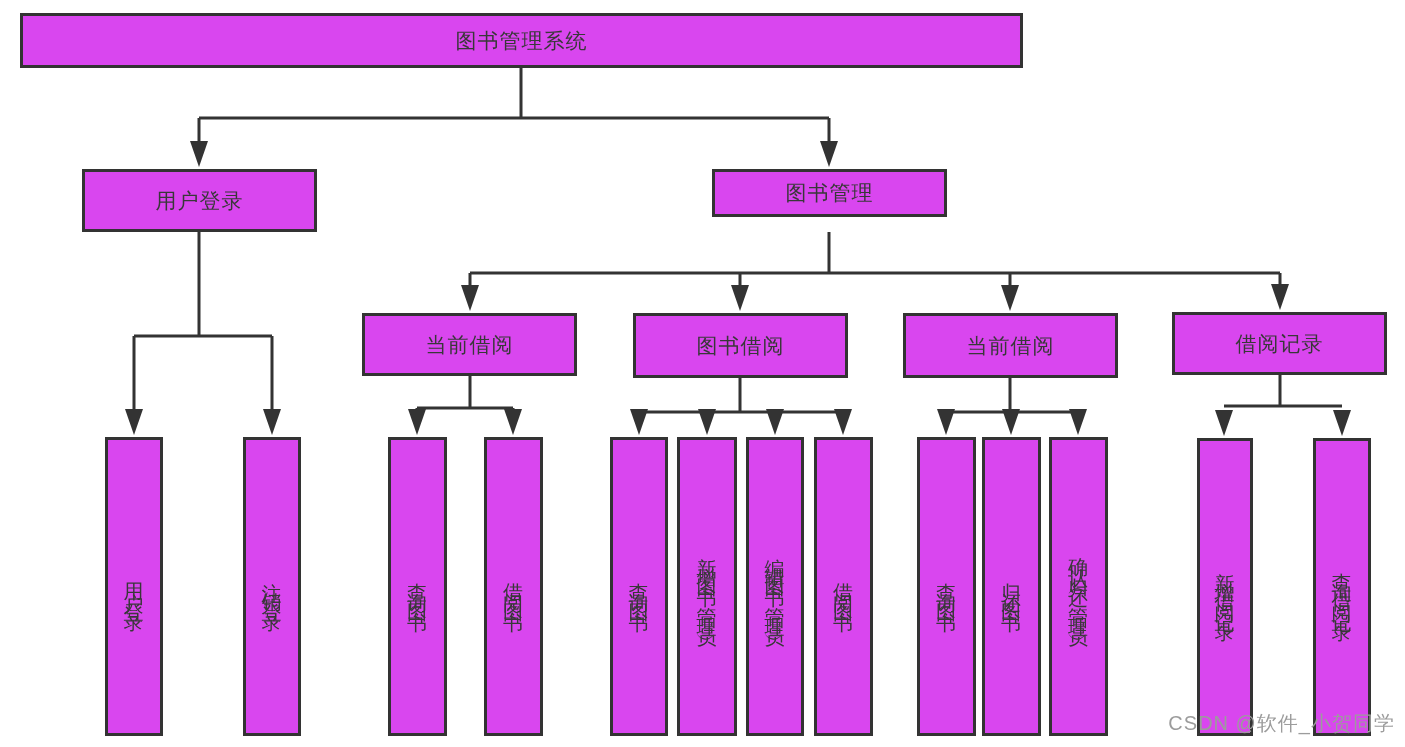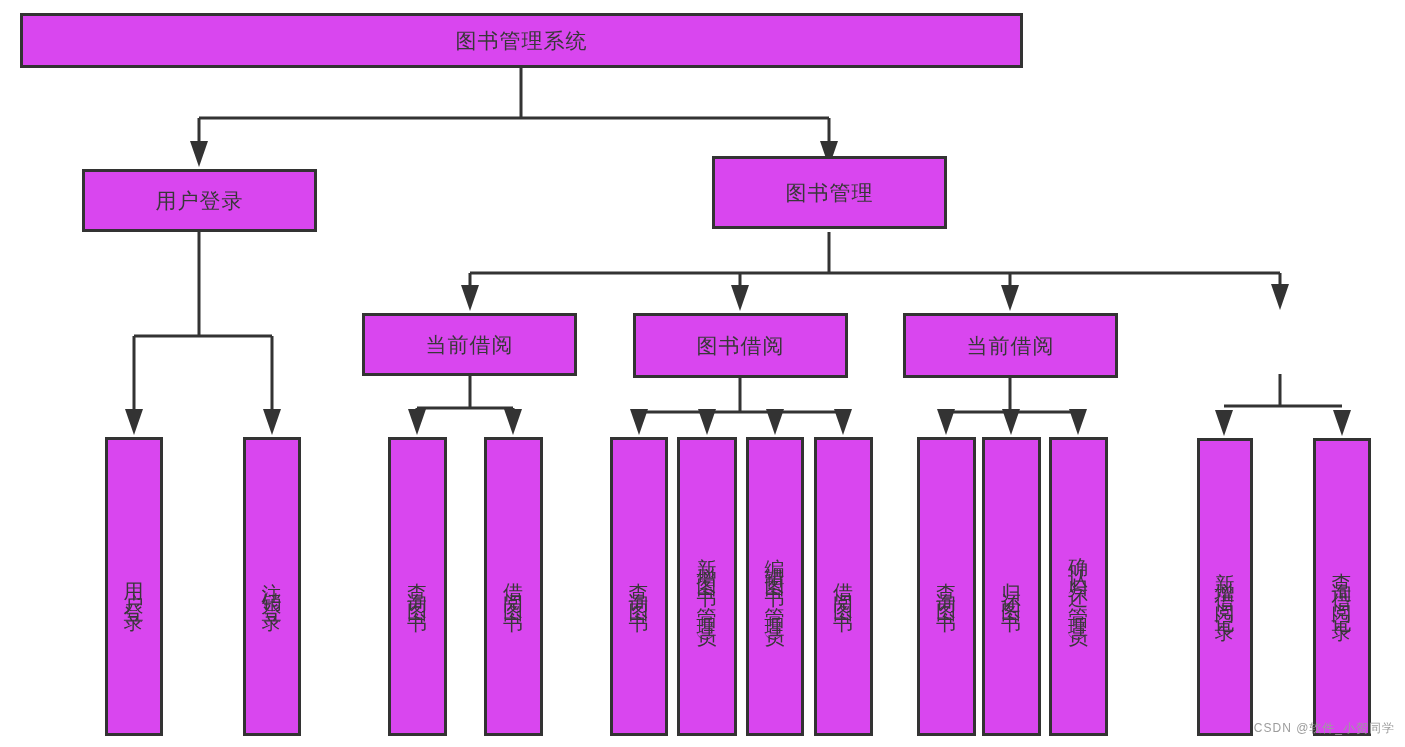--- a/index.html
+++ b/index.html
@@ -38,21 +38,21 @@
   .node-v{
     writing-mode:vertical-rl;
     text-orientation:mixed;
     font-size:20px;
     line-height:1;
     letter-spacing:10px;
   }
   .watermark{
     position:absolute;
     right:10px;bottom:10px;
-    font-size:12px;
+    font-size:20px;
     color:var(--watermark);
     letter-spacing:1px;
     white-space:nowrap;
   }
 </style>
 </head>
 <body>
 
 <div class="canvas">
 
@@ -97,25 +97,26 @@
       <polygon points="1002,409 1020,409 1011,435"></polygon>
       <polygon points="1069,409 1087,409 1078,435"></polygon>
       <polygon points="1215,410 1233,410 1224,436"></polygon>
       <polygon points="1333,410 1351,410 1342,436"></polygon>
     </g>
   </svg>
 
   <div class="node node-h" style="left:20px;top:13px;width:1003px;height:55px">图书管理系统</div>
 
   <div class="node node-h" style="left:82px;top:169px;width:235px;height:63px">用户登录</div>
-  <div class="node node-h" style="left:712px;top:156px;width:235px;height:73px">图书管理</div>
+  <div class="node node-h" style="left:712px;top:169px;width:235px;height:48px">图书管理</div>
 
   <div class="node node-h" style="left:362px;top:313px;width:215px;height:63px">当前借阅</div>
   <div class="node node-h" style="left:633px;top:313px;width:215px;height:65px">图书借阅</div>
   <div class="node node-h" style="left:903px;top:313px;width:215px;height:65px">当前借阅</div>
+  <div class="node node-h" style="left:1172px;top:312px;width:215px;height:63px">借阅记录</div>
 
   <div class="node node-v" style="left:105px;top:437px;width:58px;height:299px">用户登录</div>
   <div class="node node-v" style="left:243px;top:437px;width:58px;height:299px">注销登录</div>
 
   <div class="node node-v" style="left:388px;top:437px;width:59px;height:299px">查询图书</div>
   <div class="node node-v" style="left:484px;top:437px;width:59px;height:299px">借阅图书</div>
 
   <div class="node node-v" style="left:610px;top:437px;width:58px;height:299px">查询图书</div>
   <div class="node node-v" style="left:677px;top:437px;width:60px;height:299px">新增图书（管理员）</div>
   <div class="node node-v" style="left:746px;top:437px;width:58px;height:299px">编辑图书（管理员）</div>

